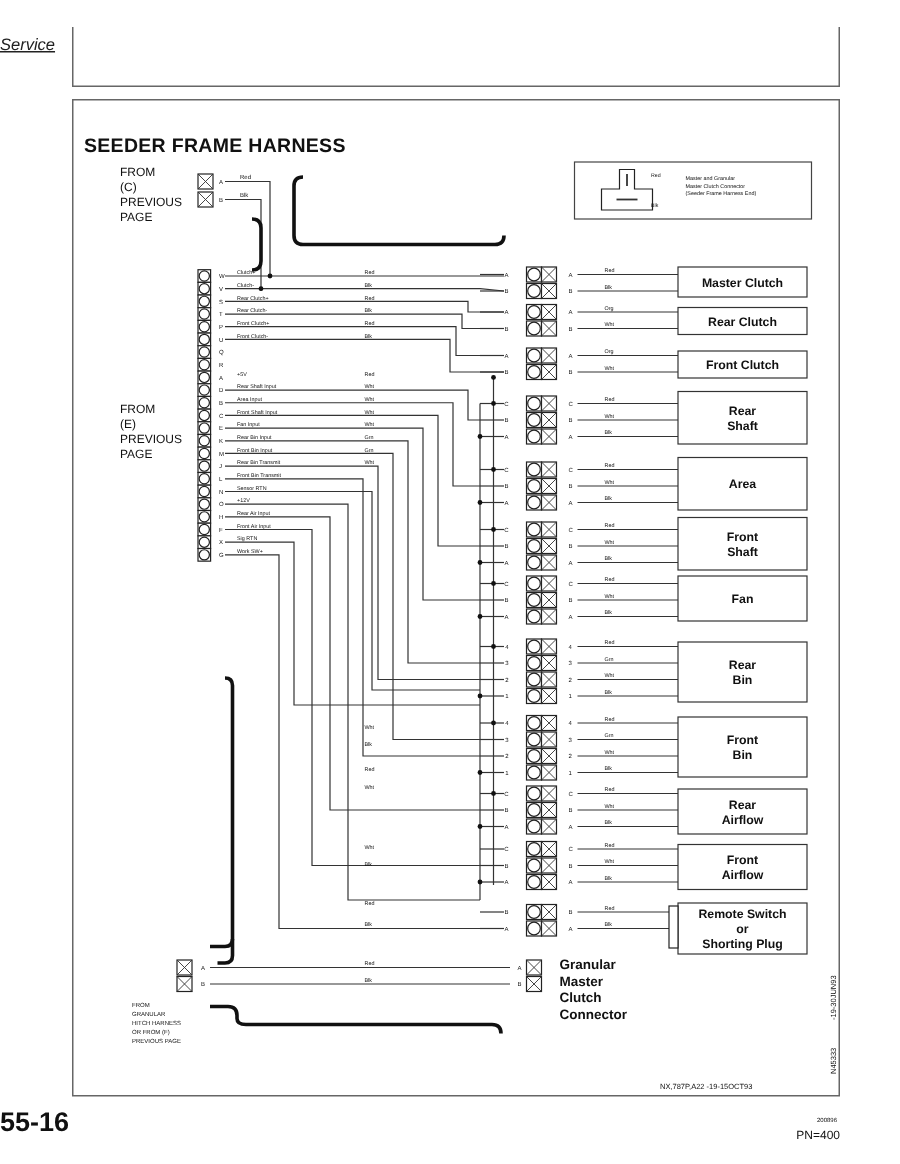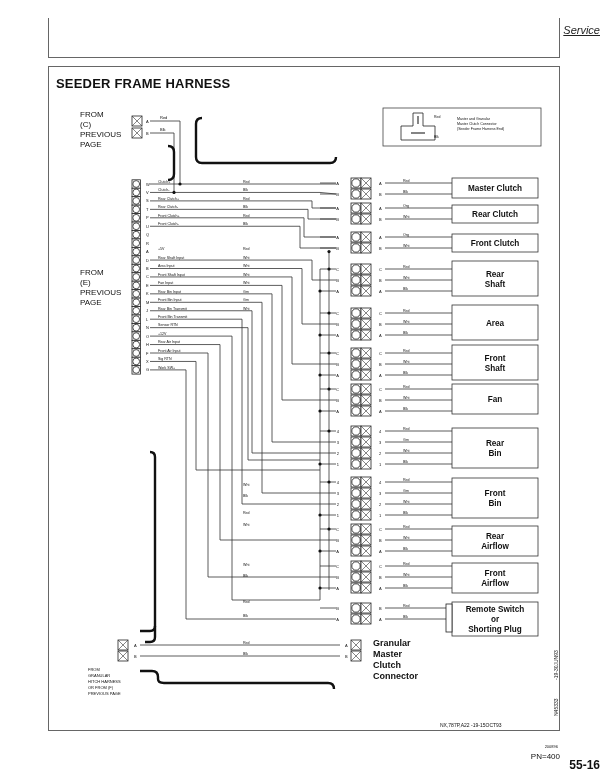--- a/index.html
+++ b/index.html
@@ -1,22 +1,22 @@
 <!DOCTYPE html>
 <html><head>
 <meta charset="utf-8">
 <style>
   html, body { margin:0; padding:0; background:#fff; }
   body { width:600px; height:776px; position:relative; overflow:hidden; font-family:"Liberation Sans", sans-serif; color:#111; }
   .frame-top { position:absolute; left:48px; top:18px; width:512px; height:40px; border-left:1px solid #666; border-right:1px solid #666; border-bottom:1px solid #666; box-sizing:border-box; }
-  .header-label { position:absolute; left:0; right:0; top:24px; text-align:right; font-style:italic; font-size:11px; color:#222;text-decoration:underline; }
+  .header-label { position:absolute; left:0; right:0; top:24px; text-align:left; font-style:italic; font-size:11px; color:#222;text-decoration:underline; }
   .frame-main { position:absolute; left:48px; top:66px; width:512px; height:665px; border:1px solid #666; box-sizing:border-box; }
-  .title { position:absolute; left:56px; top:76px; font-weight:bold; font-size:13px; letter-spacing:0.2px; }
+  .title { position:absolute; left:56px; top:89px; font-weight:bold; font-size:13px; letter-spacing:0.2px; }
   svg { position:absolute; left:0; top:0; }
-  .page-num { position:absolute; left:0; right:0; top:738px; text-align:right; font-weight:bold; font-size:12px;margin-top:20px; }
+  .page-num { position:absolute; left:0; right:0; top:738px; text-align:left; font-weight:bold; font-size:18px; }
   .pn { position:absolute; right:40px; top:752px; font-size:8px; }
   .pn-small { position:absolute; right:42px; top:744px; font-size:4px; }
   .ref { position:absolute; left:440px; top:722px; font-size:5px; }
   .side-ref { position:absolute; font-size:5px; transform:rotate(-90deg); transform-origin:left top; }
 </style>
 </head>
 <body>
 
 <div class="frame-top"></div>
 <div class="header-label">Service</div>

